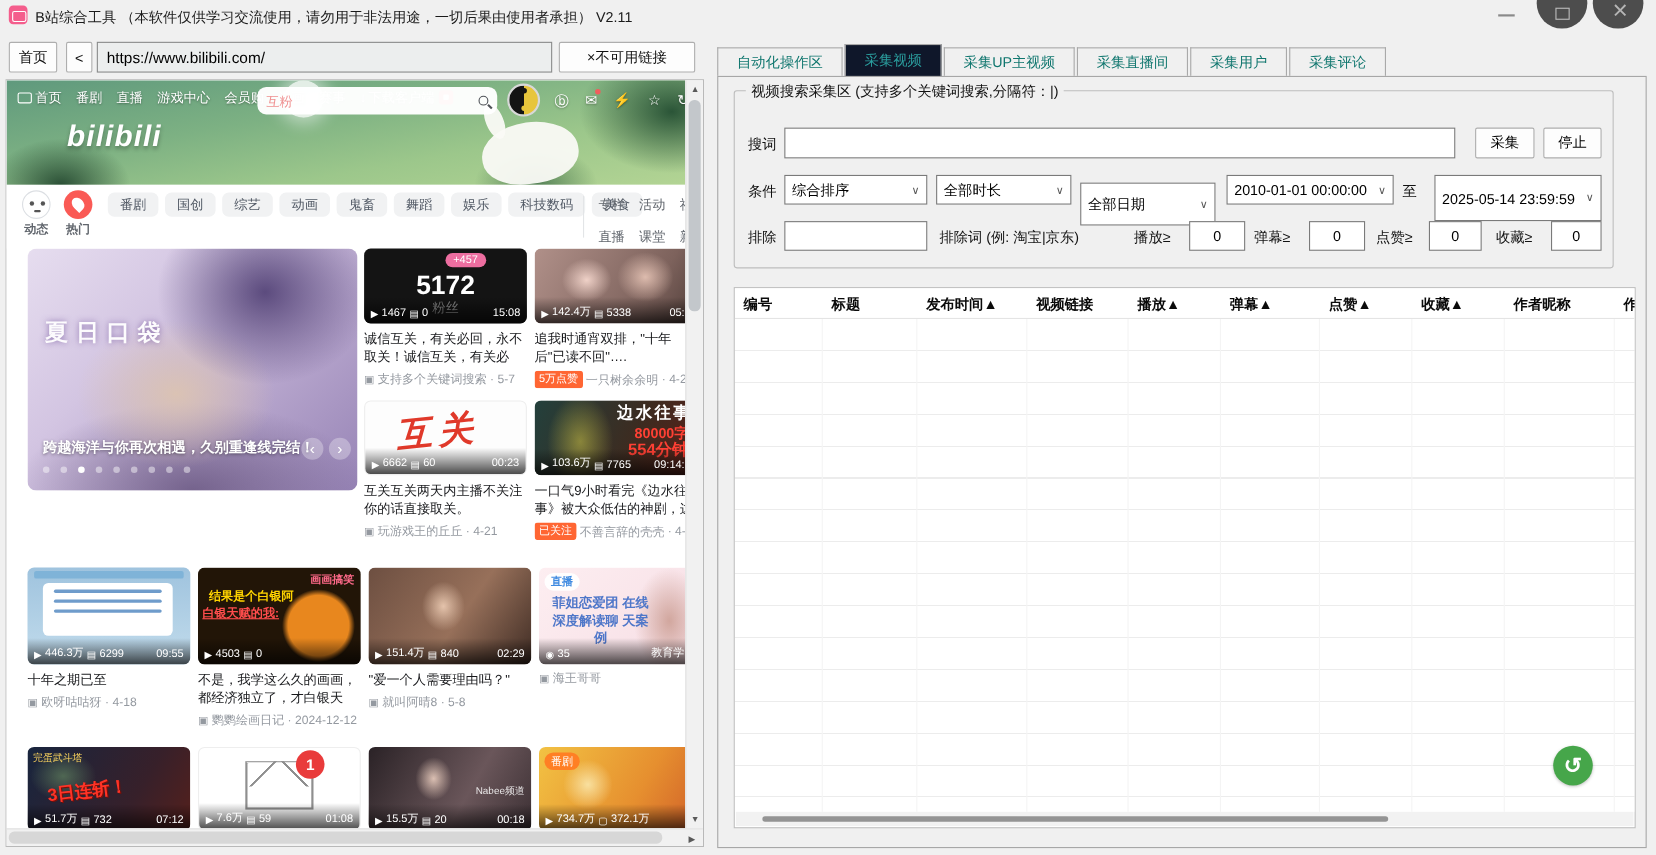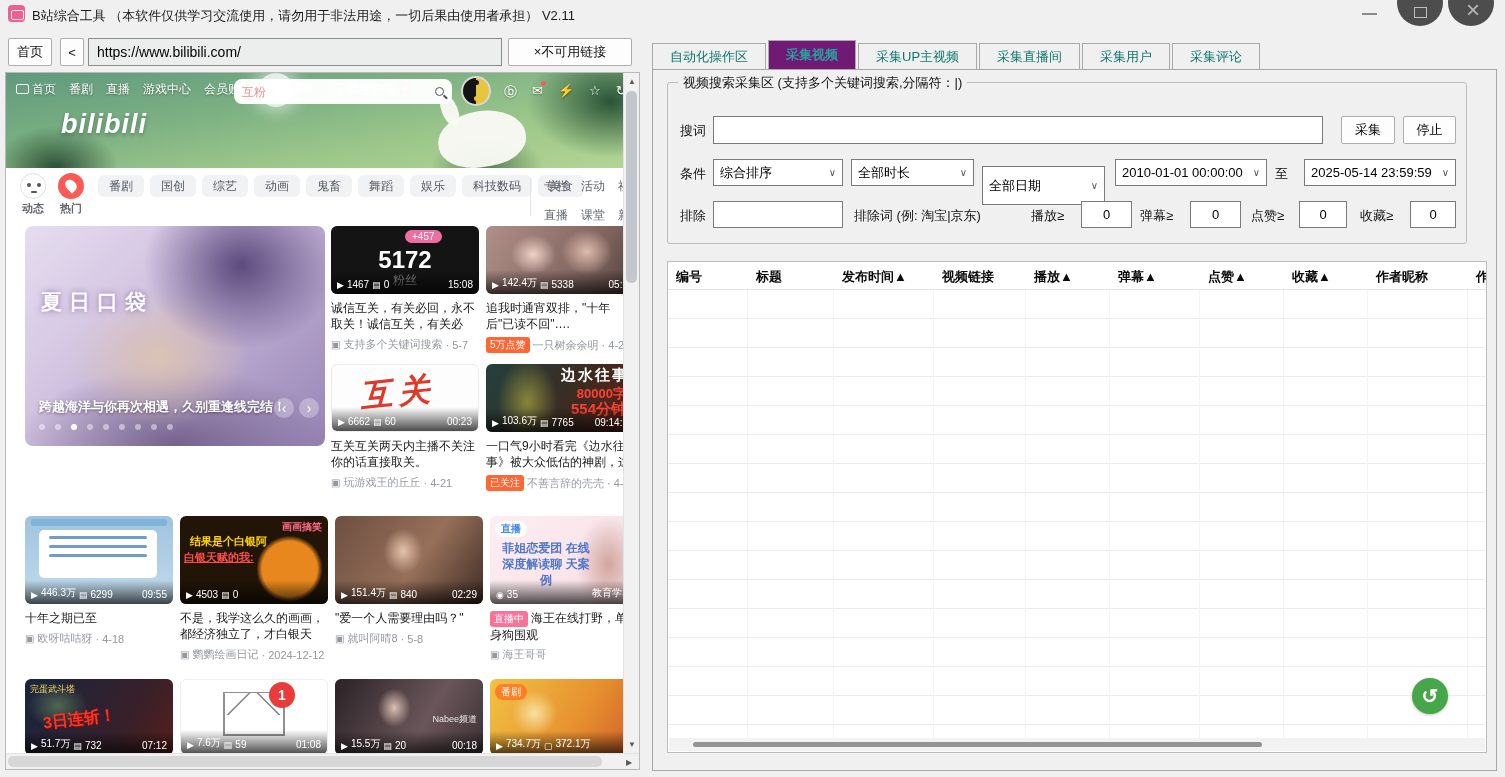--- a/index.html
+++ b/index.html
@@ -199,21 +199,21 @@
   .vscroll { position:absolute; right:0; top:0; width:16px; height:680px; background:#f1f1f1; border-left:1px solid #e2e2e2; }
   .vthumb { position:absolute; left:2px; top:18px; width:11px; height:192px; background:#c3c7cb; border-radius:5px; }
   .sb-arrow { position:absolute; width:16px; text-align:center; font-size:8px; color:#5a5a5a; }
   .hscroll { position:absolute; left:0; bottom:0; width:633px; height:16px; background:#f1f1f1; border-top:1px solid #e2e2e2; }
   .hthumb { position:absolute; left:2px; top:2px; width:594px; height:11px; background:#d7d7d7; border-radius:5px; }
 
   
   .tabs { position:absolute; left:652px; top:40px; height:29px; display:flex; align-items:flex-end; }
   .tab { height:26px; padding:0 17px; display:flex; align-items:center; background:#f0f0f0;
          border:1px solid #a9a9a9; border-bottom:none; font-size:13px; margin-right:2px; color:#0f766e; }
-  .tab.active { height:29px; background:#701a75; color:#2b9f9f; position:relative; z-index:2;font-weight:bold; }
+  .tab.active { height:29px; background:#0f172a; color:#2b9f9f; position:relative; z-index:2; }
   .tabpage { position:absolute; left:652px; top:69px; width:845px; height:702px; background:#f0f0f0;
              border:1px solid #a7a7a7; }
   .groupbox { position:absolute; left:14px; top:12px; width:800px; height:162px;
               border:1px solid #bdbdbd; border-radius:3px; }
   .gb-legend { position:absolute; left:10px; top:-9px; background:#f0f0f0; padding:0 5px; font-size:13px; color:#111; }
   .flabel { position:absolute; font-size:13px; color:#111; }
   .tbx { position:absolute; background:#fff; border:1px solid #7a7a7a; font-size:13px; padding:0 6px;
          font-family:"Liberation Sans",sans-serif; }
   .numbx { text-align:center; }
   .combo { position:absolute; background:#fff; border:1px solid #7a7a7a; display:flex; align-items:center;
@@ -486,21 +486,20 @@
     <div class="card" style="left:484px;top:443px">
       <div class="thumb th-live">
         <div class="lv">直播</div>
         <div class="ol">菲姐恋爱团 在线深度解读聊 天案例</div>
         <div class="stats">
             <span class="si">◉</span>
             <span>35</span>
             <span class="corner">教育学习</span>
           </div>
       </div>
-      <div class="ctitle"><span class="rbadge">直播中</span><span>海王在线打野，单身狗围观</span></div>
       <div class="cmeta">
           <span class="upi">▣</span>
           <span>海王哥哥</span>
         </div>
     </div>
 
     <div class="card" style="left:19px;top:606px">
       <div class="thumb th-game">
         <div class="gy">完蛋武斗塔</div>
         <div class="gr">3日连斩！</div>
@@ -596,21 +595,21 @@
     </div>
   <div class="combo" style="left:329px;top:96px;width:123px;height:39px">
       <span class="ct">全部日期</span>
       <span class="ca">∨</span>
     </div>
   <div class="combo" style="left:462px;top:89px;width:152px;height:27px">
       <span class="ct">2010-01-01 00:00:00</span>
       <span class="ca">∨</span>
     </div>
   <div class="flabel" style="left:622px;top:95px">至</div>
-  <div class="combo" style="left:651px;top:89px;width:152px;height:27px">
+  <div class="combo" style="left:651px;top:89px;width:152px;height:42px">
       <span class="ct">2025-05-14 23:59:59</span>
       <span class="ca">∨</span>
     </div>
 
   <div class="flabel" style="left:27px;top:137px">排除</div>
   <input class="tbx" style="left: 60px; top: 131px; width: 130px; height: 27px;">
   <div class="flabel" style="left:201px;top:137px">排除词 (例: 淘宝|京东)</div>
   <div class="flabel" style="left:378px;top:137px">播放≥</div>
   <input class="tbx numbx" style="left: 428px; top: 131px; width: 51px; height: 27px;" value="0">
   <div class="flabel" style="left:487px;top:137px">弹幕≥</div>

